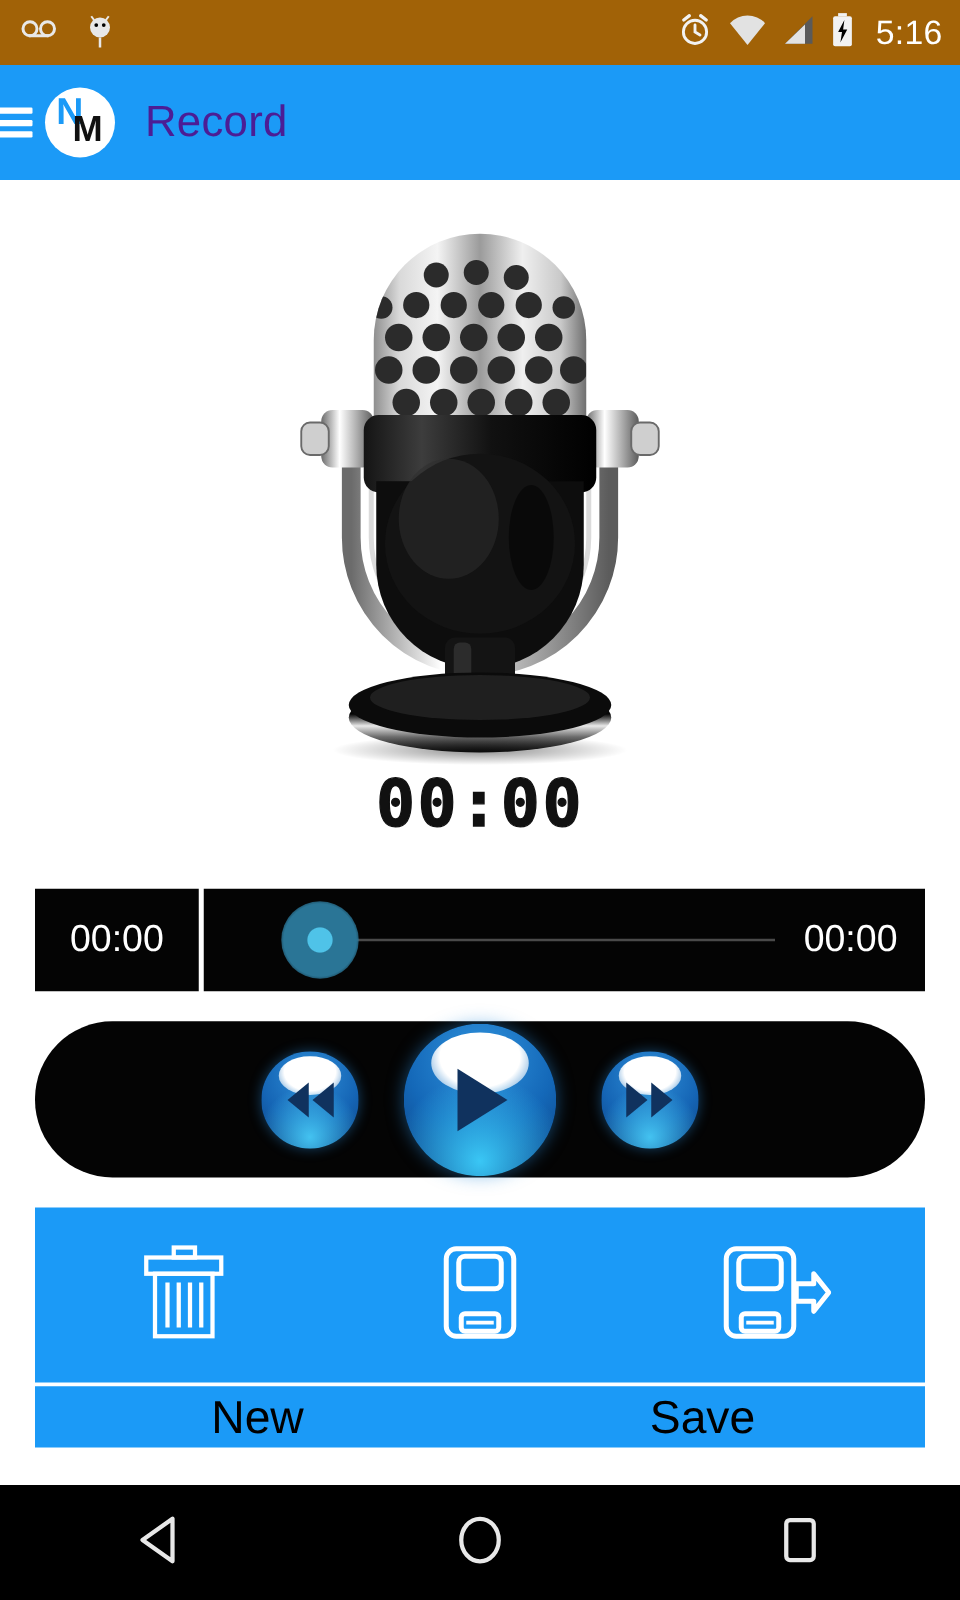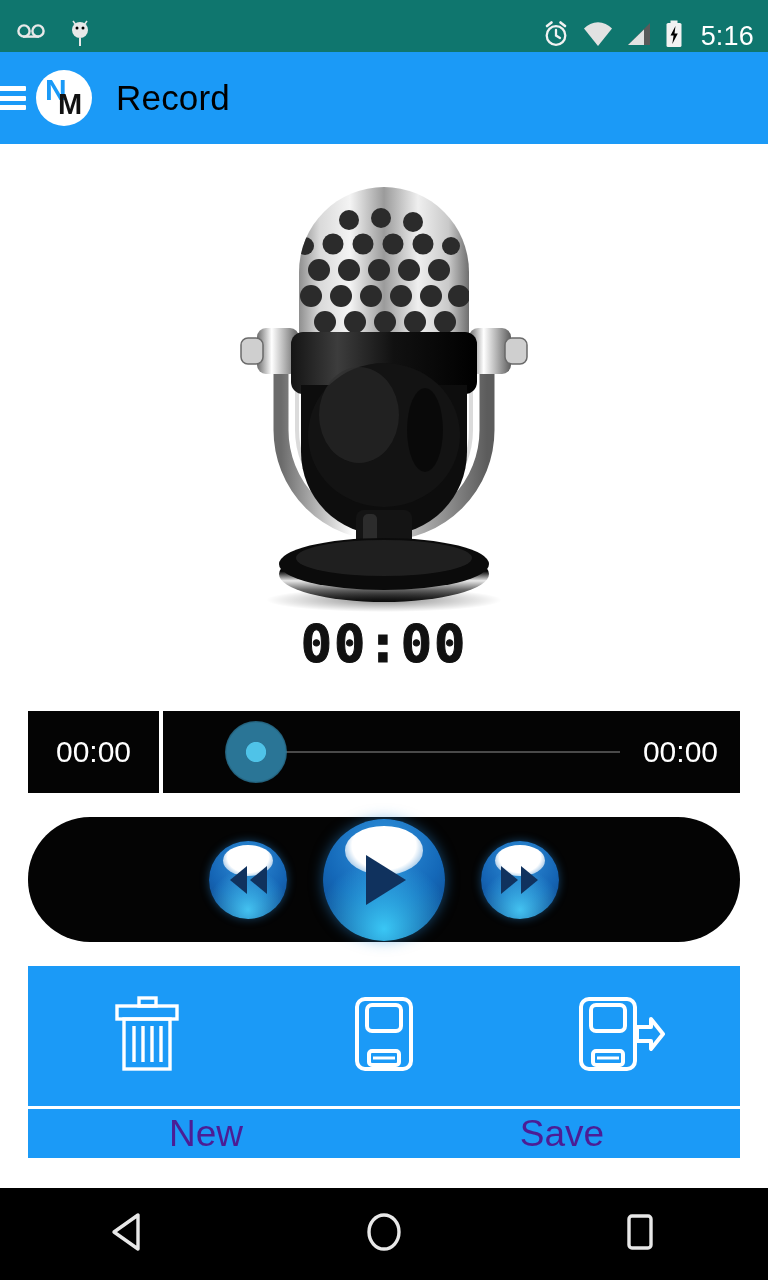--- a/index.html
+++ b/index.html
@@ -7,21 +7,21 @@
   body {
     background:#ffffff;
     font-family:"Liberation Sans", sans-serif;
     overflow:hidden;
     position:relative;
   }
 
   
   .status-bar{
     position:absolute; top:0; left:0; width:768px; height:52px;
-    background:#0f766e; display:flex; align-items:flex-end;
+    background:#a16207; display:flex; align-items:center;
     padding:0 14px 0 16px;
   }
   .status-left{ display:flex; align-items:center; gap:22px; }
   .status-right{ margin-left:auto; display:flex; align-items:center; gap:13px; }
   .status-time{
     color:#fff; font-size:27px; letter-spacing:0.2px;
     font-family:"Liberation Sans", sans-serif; margin-left:5px;
   }
   .sicon{ display:block; }
 
@@ -42,21 +42,21 @@
   }
   .brand-logo .bl-n{
     position:absolute; left:9px; top:5px; font-size:30px; font-weight:bold;
     color:#1b9af7; line-height:1; font-family:"Liberation Sans", sans-serif;
   }
   .brand-logo .bl-m{
     position:absolute; left:22px; top:20px; font-size:29px; font-weight:bold;
     color:#111; line-height:1; font-family:"Liberation Sans", sans-serif;
   }
   .app-title{
-    color:#000000; font-size:35px; margin-left:24px; font-weight:normal;
+    color:#4c1d95; font-size:35px; margin-left:24px; font-weight:normal;
     letter-spacing:0.2px;
   }
   .appbar-shadow{
     position:absolute; top:144px; left:0; width:768px; height:10px;
     background:linear-gradient(to bottom, rgba(0,0,0,0.22), rgba(0,0,0,0));
   }
 
   
   .content{
     position:absolute; top:144px; left:0; width:768px; height:816px;
@@ -147,21 +147,21 @@
   .action-cell{
     flex:1; display:flex; align-items:center; justify-content:center; height:100%;
   }
   .actions-divider{
     height:3px; background:#ffffff; width:100%;
   }
   .actions-labels{
     height:49px; display:flex; align-items:center;
   }
   .action-label{
-    flex:1; text-align:center; color:#4c1d95; font-size:37px;
+    flex:1; text-align:center; color:#000000; font-size:37px;
     font-family:"Liberation Sans", sans-serif;
   }
 
   
   .nav-bar{
     position:absolute; bottom:0; left:0; width:768px; height:92px;
     background:#000; display:flex; align-items:center;
   }
   .nav-cell{ flex:1; display:flex; align-items:center; justify-content:center; }
 </style>

